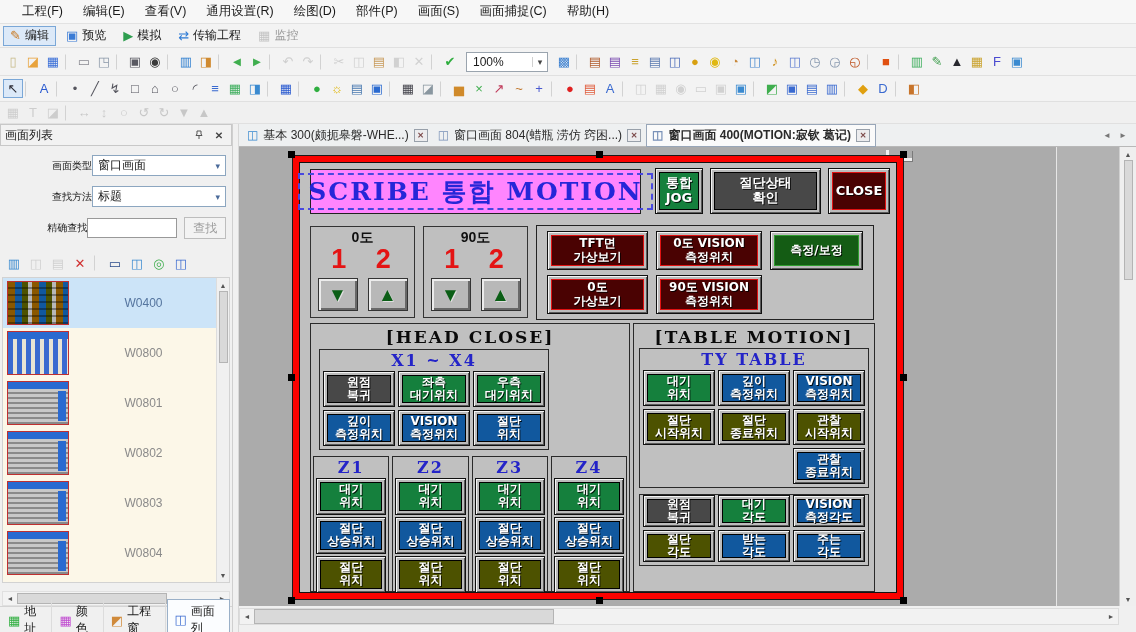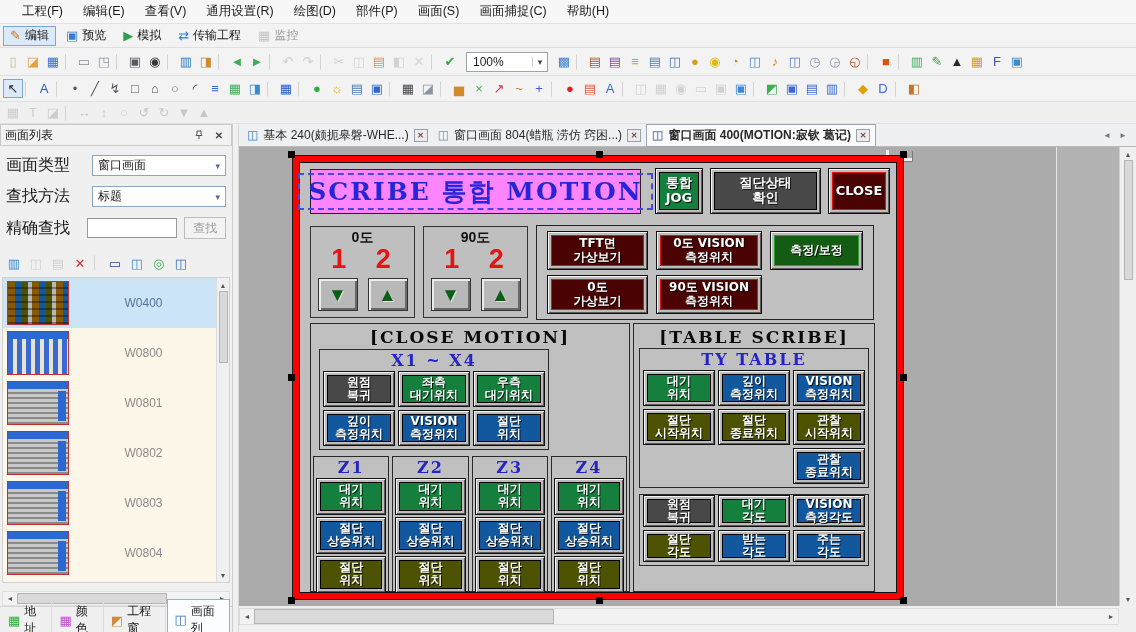--- a/index.html
+++ b/index.html
@@ -31,21 +31,21 @@
   .sidebar{width:233px;background:#f0f0f0;display:flex;flex-direction:column;border-right:1px solid #cfcfcf;}
   .splitter{width:6px;background:#f0f0f0;border-right:1px solid #d8d8d8;}
   .canvas-col{width:897px;display:flex;flex-direction:column;}
 
   
   .p-title{height:22px;display:flex;align-items:center;gap:4px;padding:0 4px;border:1px solid #c8c8c8;background:#f2f2f2;font-size:12px;}
   .p-title .sp{flex:1;}
   .p-pin,.p-close{width:16px;height:15px;display:inline-flex;align-items:center;justify-content:center;font-size:10px;color:#444;font-weight:bold;}
   .p-form{padding:9px 6px 2px;}
   .frow{display:flex;align-items:center;margin-bottom:10px;}
-  .flabel{width:86px;font-size:16px;}
+  .flabel{width:86px;font-size:10px;text-align:right;}
   .fselect{flex:1;height:21px;border:1px solid #8ca6c0;background:#fff;display:flex;align-items:center;padding:0 5px;font-size:12px;}
   .fselect .chev{margin-left:auto;font-size:9px;color:#4a6a9a;}
   .finput{width:90px;height:20px;border:1px solid #999;background:#fff;font-size:12px;padding:0 3px;font-family:"Liberation Sans",sans-serif;}
   .fbtn{margin-left:7px;width:44px;height:22px;border:1px solid #bdbdbd;background:#f3f3f3;color:#9c9c9c;display:inline-flex;align-items:center;justify-content:center;font-size:12px;}
   .p-icons{display:flex;align-items:center;height:24px;padding:0 4px;gap:2px;}
   .p-list{flex:1;display:flex;margin:2px 2px 8px;border:1px solid #d2d2d2;background:#fcf7e8;overflow:hidden;}
   .p-list-col{flex:1;}
   .sitem{height:50px;display:flex;align-items:center;gap:6px;padding:2px 4px;}
   .sitem.active{background:#cce4f8;}
   .thumb{width:62px;height:44px;flex:none;border:1px solid #9a9a9a;background:#c8c8c8;position:relative;}
@@ -411,21 +411,21 @@
     </div>
 
     <div class="splitter"></div>
 
     <div class="canvas-col">
       <div class="doc-tabs">
         <span class="tgroup">
 
         <span class="dtab">
               <span class="dticon" style="color: rgb(58, 138, 208);">◫</span>
-              <span>基本 240(颇扼皋磐-WHE...)</span>
+              <span>基本 300(颇扼皋磐-WHE...)</span>
               <span class="dtclose">✕</span>
             </span>
             <span class="dtab">
               <span class="dticon" style="color: rgb(122, 146, 184);">◫</span>
               <span>窗口画面 804(蜡瓶 涝仿 窍困...)</span>
               <span class="dtclose">✕</span>
             </span>
             <span class="dtab active">
               <span class="dticon" style="color: rgb(122, 146, 184);">◫</span>
               <span>窗口画面 400(MOTION:寂钦 葛记)</span>
@@ -510,21 +510,21 @@
                   <span class="face c-maroon">0도
 가상보기</span>
                 </div>
                 <div class="hb">
                   <span class="face c-maroon">90도 VISION
 측정위치</span>
                 </div>
               </div>
 
             <div class="hsec head-sec">
-              <div class="sec-title">[CLOSE MOTION]</div>
+              <div class="sec-title">[HEAD CLOSE]</div>
               <div class="xgroup">
                 <div class="blue-title">X1 ~ X4</div>
                 <div class="xgrid">
 
                 <div class="hb">
                       <span class="face c-gray">원점
 복귀</span>
                     </div>
                     <div class="hb">
                       <span class="face c-brown">좌측
@@ -619,21 +619,21 @@
                       <div class="hb zbtn">
                           <span class="face c-olive">절단
 위치</span>
                         </div>
                     </div>
                   </div>
                 </div>
             </div>
 
             <div class="hsec table-sec">
-              <div class="sec-title">[TABLE SCRIBE]</div>
+              <div class="sec-title">[TABLE MOTION]</div>
               <div class="tybox">
                 <div class="blue-title">TY TABLE</div>
                 <div class="tygrid">
 
                 <div class="hb">
                       <span class="face c-brown">대기
 위치</span>
                     </div>
                     <div class="hb">
                       <span class="face c-blue">깊이

